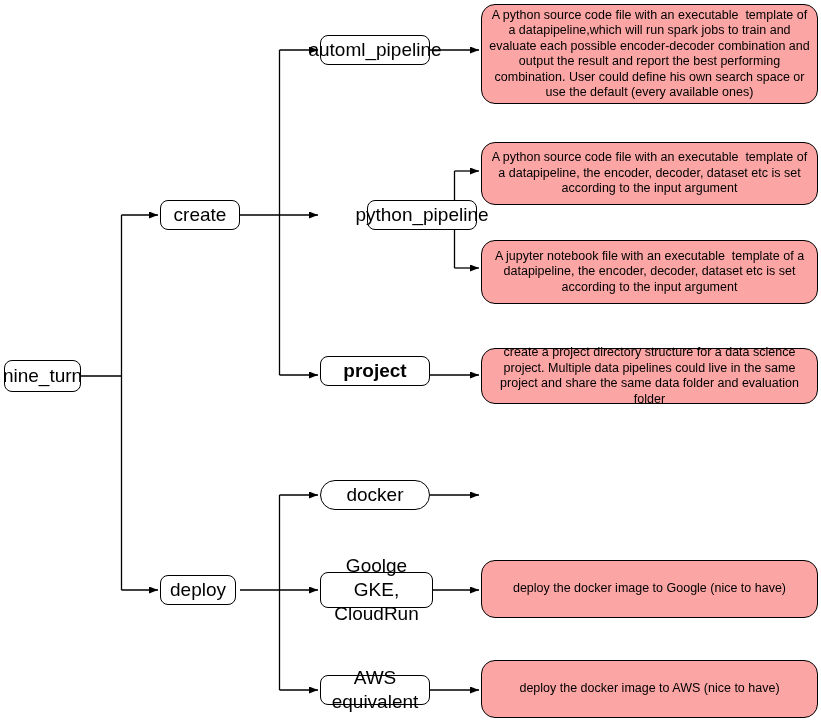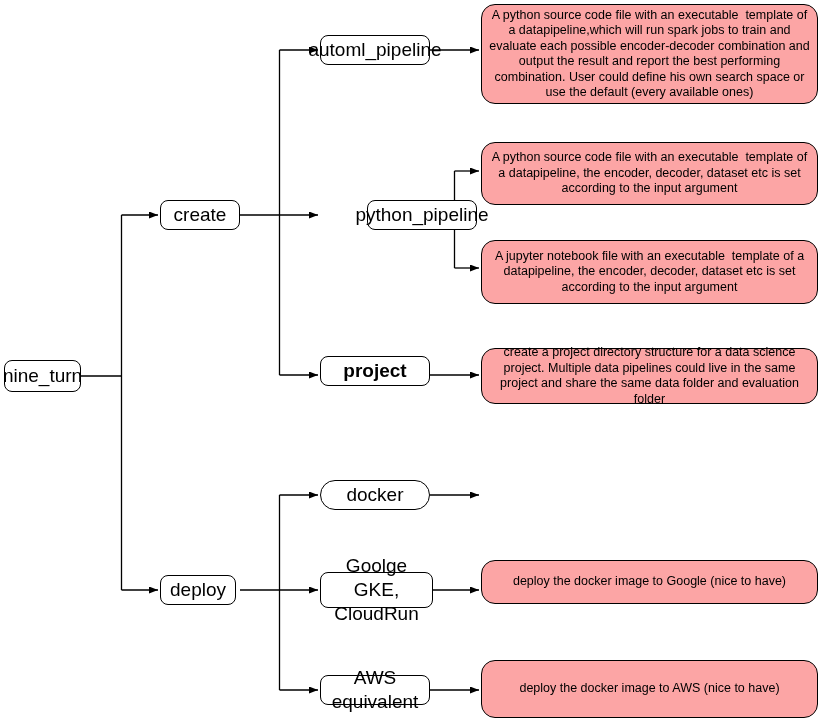--- a/index.html
+++ b/index.html
@@ -113,17 +113,17 @@
 
   <div class="desc" style="left:481px; top:4px; width:337px; height:100px;">A python source code file with an executable  template of a datapipeline,which will run spark jobs to train and evaluate each possible encoder-decoder combination and output the result and report the best performing combination. User could define his own search space or use the default (every available ones)</div>
 
   <div class="desc" style="left:481px; top:142px; width:337px; height:63px;">A python source code file with an executable  template of a datapipeline, the encoder, decoder, dataset etc is set according to the input argument</div>
 
   <div class="desc" style="left:481px; top:240px; width:337px; height:64px;">A jupyter notebook file with an executable  template of a datapipeline, the encoder, decoder, dataset etc is set according to the input argument</div>
 
   <div class="desc" style="left:481px; top:348px; width:337px; height:56px;">create a project directory structure for a data science project. Multiple data pipelines could live in the same project and share the same data folder and evaluation folder</div>
 
 
-  <div class="desc" style="left:481px; top:560px; width:337px; height:44px;">deploy the docker image to Google (nice to have)</div>
+  <div class="desc" style="left:481px; top:560px; width:337px; height:58px;">deploy the docker image to Google (nice to have)</div>
 
   <div class="desc" style="left:481px; top:660px; width:337px; height:58px;">deploy the docker image to AWS (nice to have)</div>
 
 </div>
 
 </body></html>

